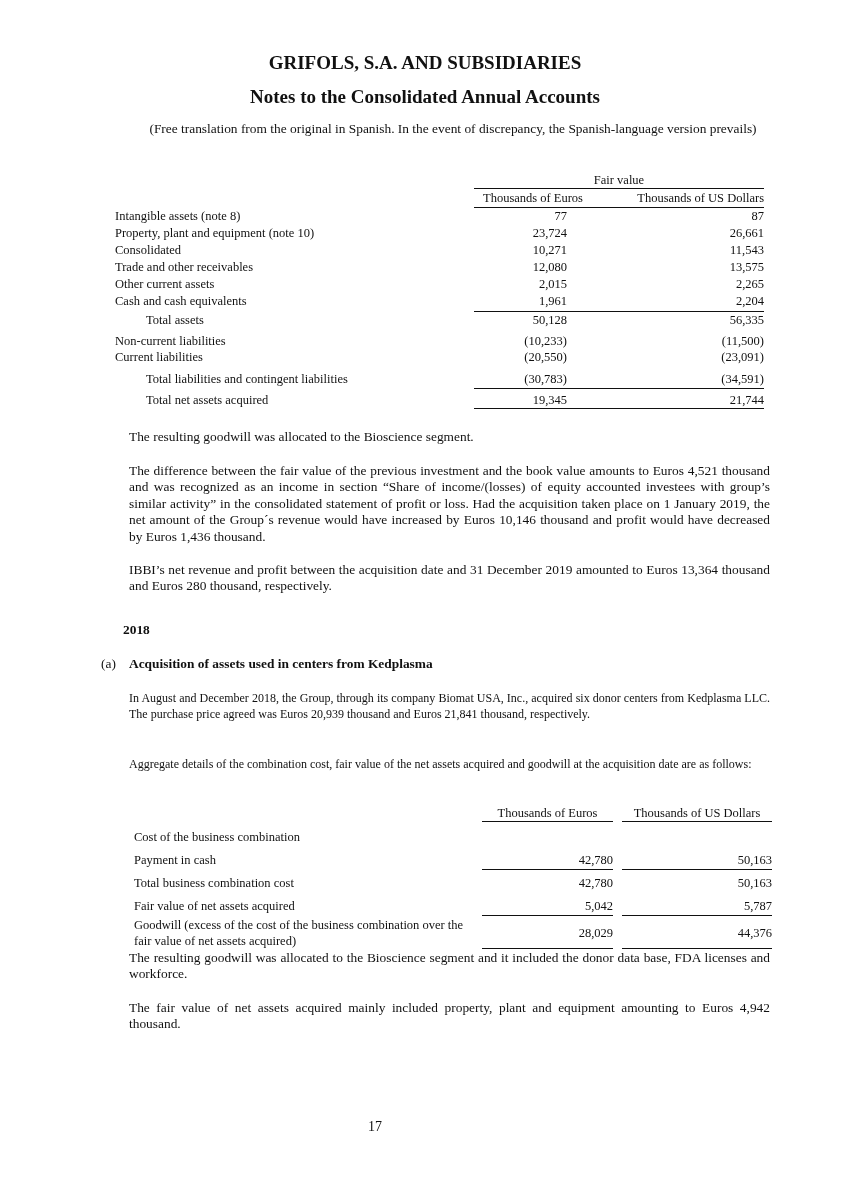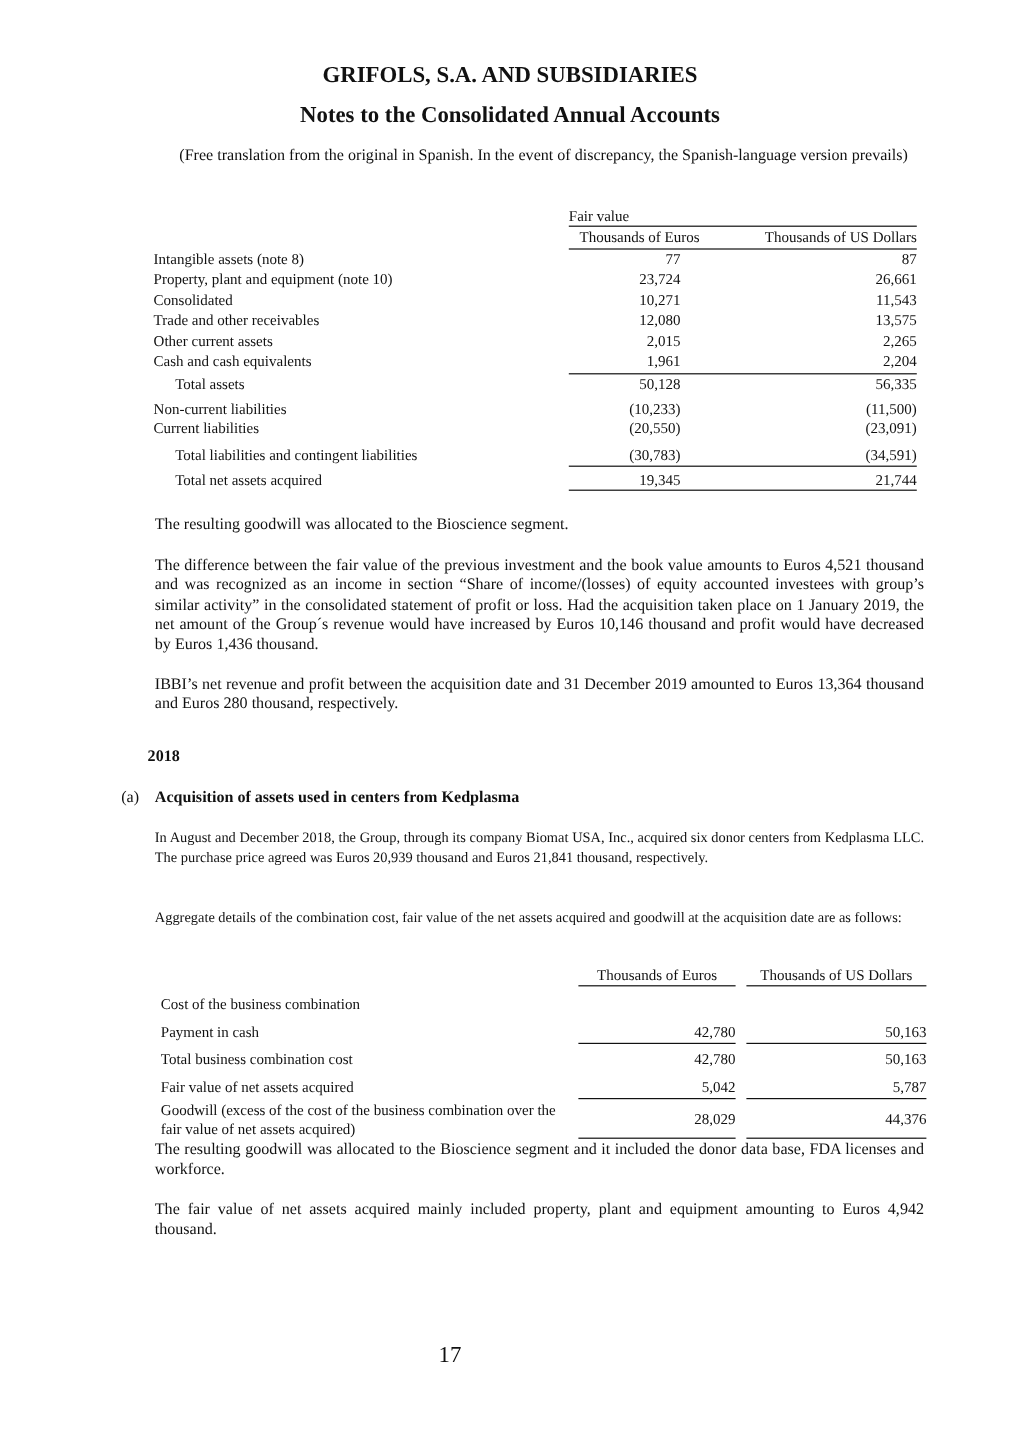--- a/index.html
+++ b/index.html
@@ -6,47 +6,47 @@
   body {
     width: 850px; height: 1202px; position: relative; overflow: hidden;
     font-family: "Liberation Serif", serif; color: #111;
   }
   .abs { position: absolute; }
   .title1 { left: 0; width: 850px; top: 52px; text-align: center; font-weight: bold; font-size: 19px; }
   .title2 { left: 0; width: 850px; top: 86px; text-align: center; font-weight: bold; font-size: 19px; }
   .subtitle { left: 0; width: 906px; top: 121px; text-align: center; font-size: 13.4px; }
 
   
-  .t1-fair { left: 474px; width: 290px; top: 173px; text-align: left; font-size: 12.5px; }
+  .t1-fair { left: 474px; width: 290px; top: 173px; text-align: center; font-size: 12.5px; }
   .t1-fairline { left: 474px; width: 290px; top: 188px; border-top: 1px solid #111; }
   .t1-h { top: 191px; font-size: 12.5px; }
   .t1-heur { left: 474px; width: 109px; text-align: right; }
   .t1-husd { left: 600px; width: 164px; text-align: right; }
   .t1-hline { left: 474px; width: 290px; top: 207px; border-top: 1px solid #111; }
   .row { font-size: 12.5px; height: 17px; line-height: 17px; }
-  .lab { left: 128px; }
+  .lab { left: 115px; }
   .lab.ind { left: 146px; }
   .c1 { left: 458px; width: 109px; text-align: right; }
   .c2 { left: 600px; width: 164px; text-align: right; }
   .rule { border-top: 1px solid #111; }
 
   .para { left: 129px; width: 641px; font-size: 13.4px; line-height: 16.4px; text-align: justify; }
   .para2 { left: 129px; width: 641px; font-size: 12px; line-height: 16.4px; text-align: justify; }
   .sec-year { left: 123px; top: 622px; font-weight: bold; font-size: 13.4px; }
   .sec-a { left: 101px; top: 656px; font-weight: bold; font-size: 13.4px; }
   .sec-a .lbl { display: inline-block; width: 28px; font-weight: normal; }
 
   
   .t2 { font-size: 12.5px; }
   .t2-heur { left: 482px; width: 131px; text-align: center; top: 806px; }
   .t2-husd { left: 622px; width: 150px; text-align: center; top: 806px; }
   .t2-c1 { left: 482px; width: 131px; text-align: right; }
   .t2-c2 { left: 622px; width: 150px; text-align: right; }
   .t2-lab { left: 134px; width: 340px; }
-  .page-num { left: 0; width: 750px; top: 1119px; text-align: center; font-size: 19px; }
+  .page-num { left: 0; width: 750px; top: 1119px; text-align: center; font-size: 14px; }
 </style>
 </head>
 <body>
 
 <div class="abs title1">GRIFOLS, S.A. AND SUBSIDIARIES</div>
 <div class="abs title2">Notes to the Consolidated Annual Accounts</div>
 <div class="abs subtitle">(Free translation from the original in Spanish. In the event of discrepancy, the Spanish-language version prevails)</div>
 
 <div>
   <div class="abs t1-fair">Fair value</div>

